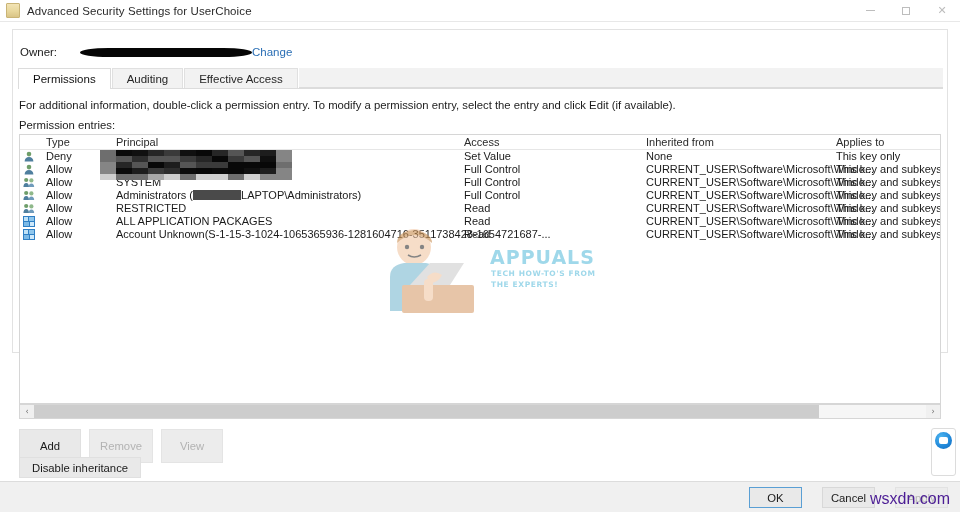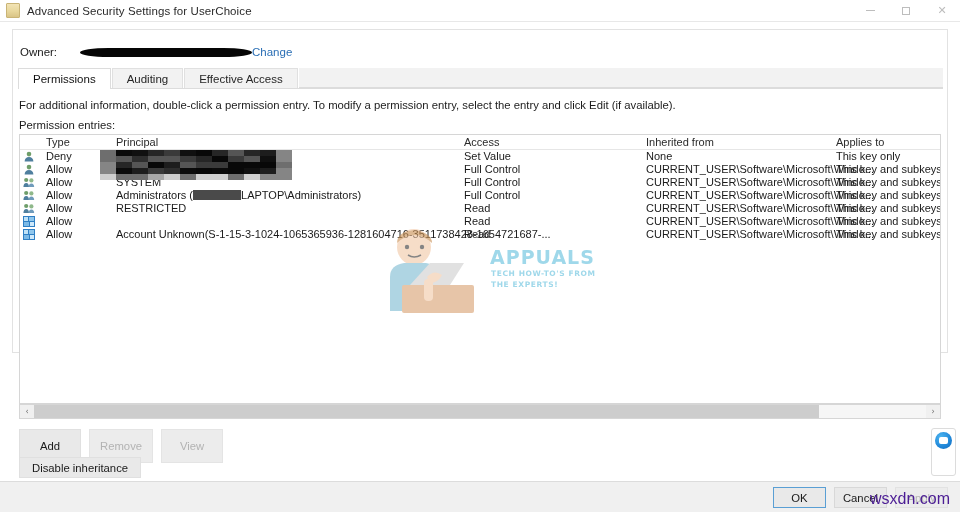--- a/index.html
+++ b/index.html
@@ -287,21 +287,21 @@
   .footer {
     position: absolute;
     left: 0; bottom: 0;
     width: 960px; height: 31px;
     background: #f0f0f0;
     border-top: 1px solid #dcdcdc;
     box-sizing: border-box;
   }
   .footer-btns {
     position: absolute; right: 12px; top: 5px;
-    display: flex; gap: 8px; margin-left: 40px;
+    display: flex; gap: 20px; margin-left: 40px;
   }
   .fbtn {
     width: 53px; height: 21px;
     font-size: 11.3px;
     display: flex; align-items: center; justify-content: center;
     background: #e9e9e9;
     border: 1px solid #d8d8d8;
     box-sizing: border-box;
     color: #1a1a1a;
     cursor: pointer;
@@ -510,20 +510,21 @@
             <span class="ricon">
               <svg width="12" height="11" viewBox="0 0 12 11">
                 <rect x="0" y="0" width="12" height="11" fill="#2f7fc4"></rect>
                 <rect x="1" y="1" width="4" height="4" fill="#bfe2f7"></rect>
                 <rect x="6" y="1" width="5" height="4" fill="#8fc6ec"></rect>
                 <rect x="1" y="6" width="5" height="4" fill="#7bb9e6"></rect>
                 <rect x="7" y="6" width="4" height="4" fill="#cfe9fa"></rect>
               </svg>
             </span>
             <span class="cell col-type">Allow</span>
+            <span class="cell col-prin">ALL APPLICATION PACKAGES</span>
             <span class="cell col-acc">Read</span>
             <span class="cell col-inh">CURRENT_USER\Software\Microsoft\Windo...</span>
             <span class="cell col-app">This key and subkeys</span>
           </div>
           <div class="lv-row">
             <span class="ricon">
               <svg width="12" height="11" viewBox="0 0 12 11">
                 <rect x="0" y="0" width="12" height="11" fill="#2f7fc4"></rect>
                 <rect x="1" y="1" width="4" height="4" fill="#bfe2f7"></rect>
                 <rect x="6" y="1" width="5" height="4" fill="#8fc6ec"></rect>

